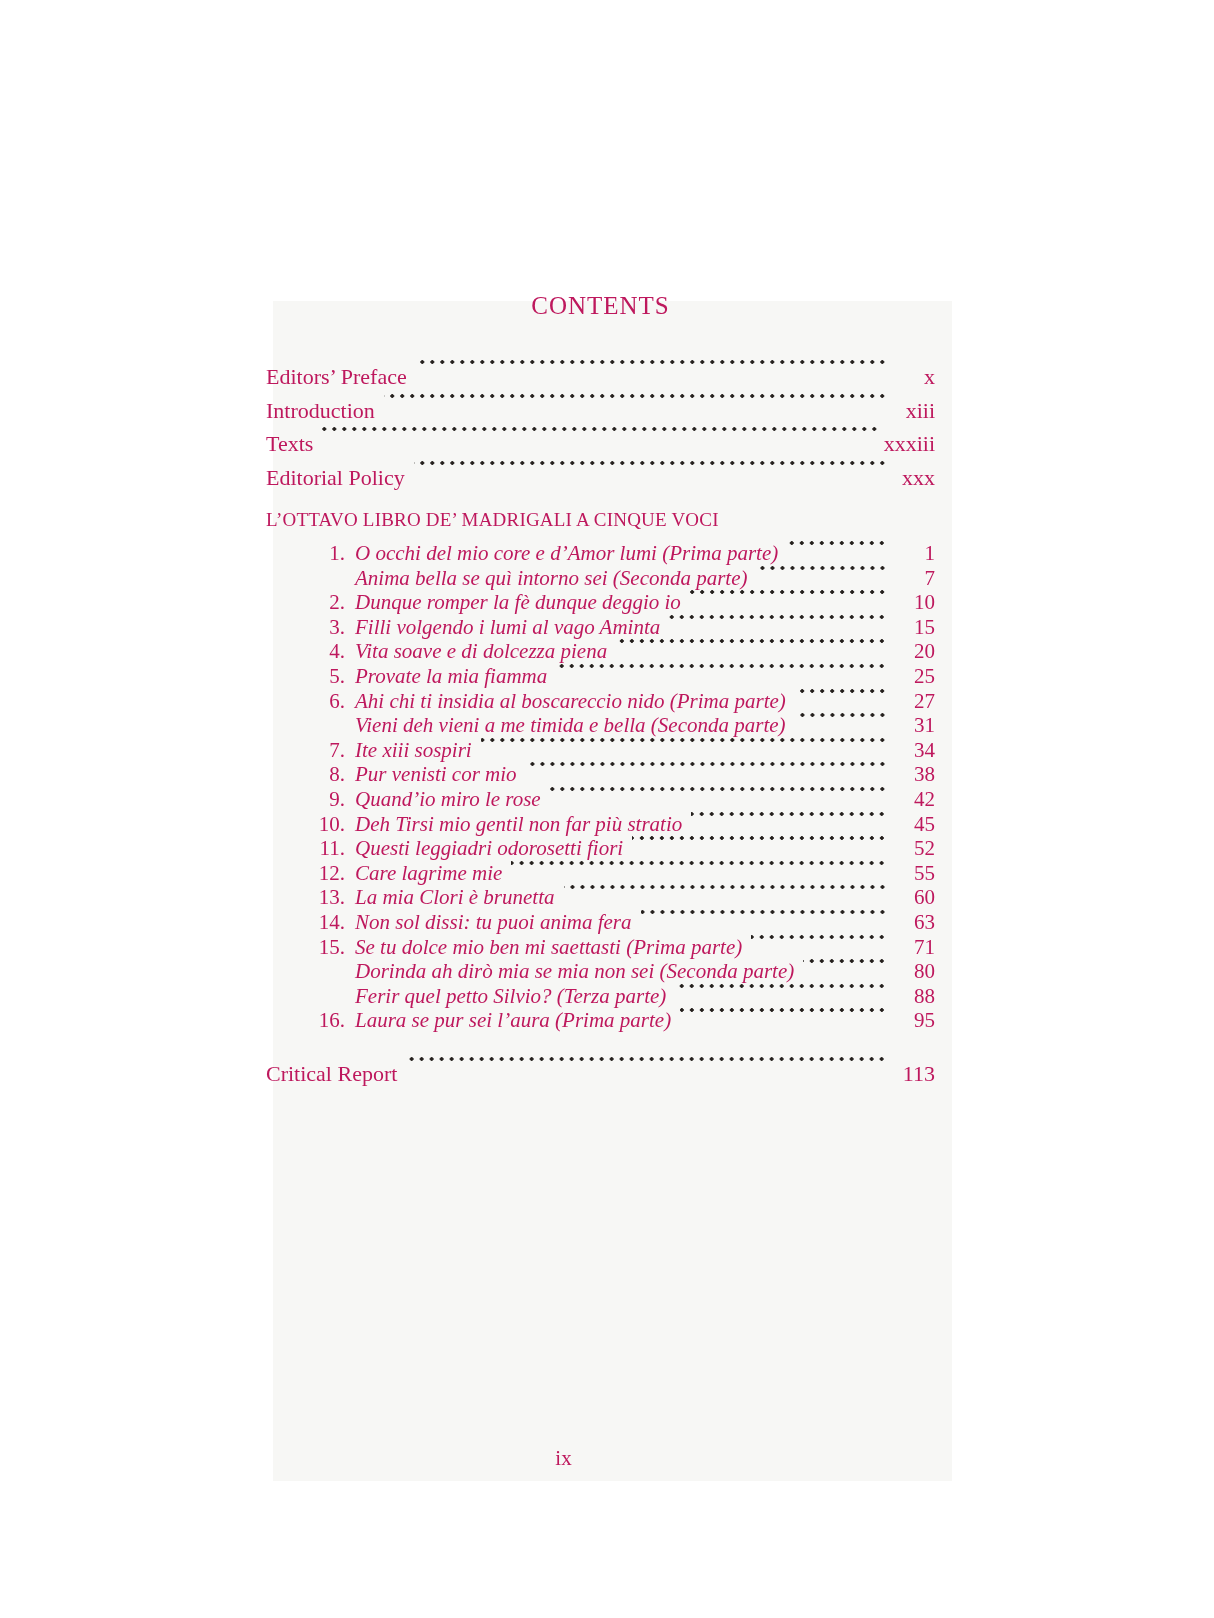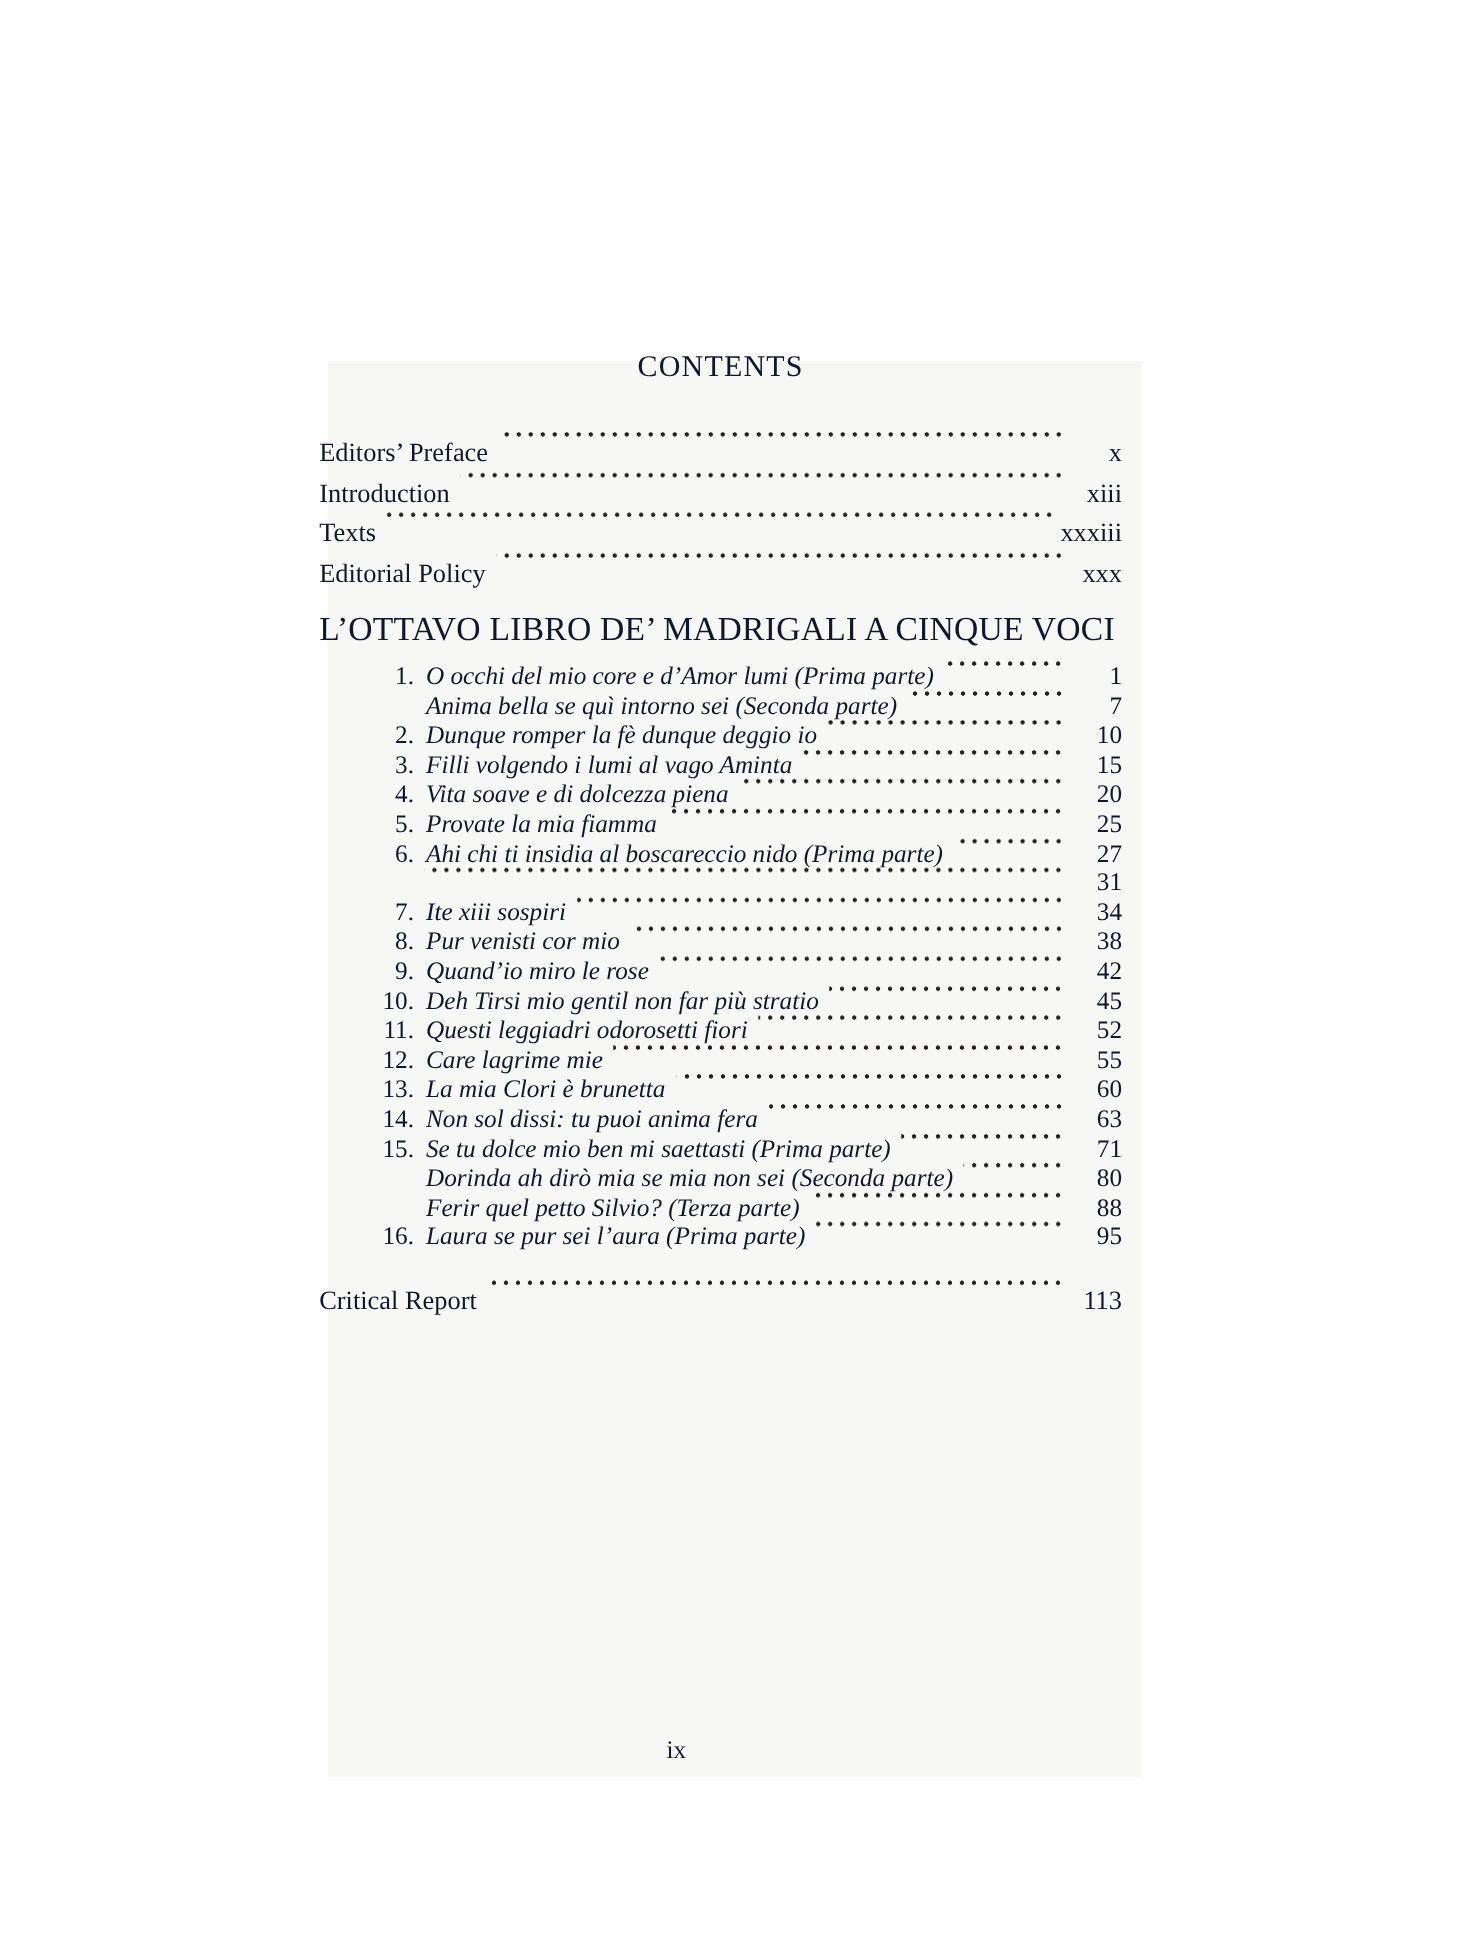--- a/index.html
+++ b/index.html
@@ -2,21 +2,21 @@
 <html><head>
 <meta charset="utf-8">
 <style>
   html, body { margin: 0; padding: 0; background: #ffffff; }
   .screenshot {
     position: relative;
     width: 1214px;
     height: 1618px;
     background: #ffffff;
     font-family: "Liberation Serif", "DejaVu Serif", serif;
-    color: #0f172a;
+    color: #be185d;
     overflow: hidden;
   }
   .scan-bg {
     position: absolute;
     left: 273px;
     top: 301px;
     width: 679px;
     height: 1180px;
     background: #f7f7f5;
   }
@@ -51,21 +51,21 @@
     background-position: right center;
     min-width: 20px;
   }
   .pagenum {
     flex: 0 0 auto;
     min-width: 44px;
     text-align: right;
   }
   .section-heading {
     margin: 15px 0 10px 0;
-    font-size: 28px;
+    font-size: 19px;
     font-weight: 400;
     letter-spacing: 0.2px;
   }
   .entries .toc-row {
     font-size: 21px;
     line-height: 24.6px;
   }
   .num {
     flex: 0 0 79px;
     text-align: right;
@@ -157,20 +157,21 @@
     <span class="pagenum">25</span>
   </div>
         <div class="toc-row">
     <span class="num">6.</span>
     <span class="entry-title">Ahi chi ti insidia al boscareccio nido (Prima parte)</span>
     <span class="leader"></span>
     <span class="pagenum">27</span>
   </div>
         <div class="toc-row">
     <span class="num"></span>
+    <span class="entry-title">Vieni deh vieni a me timida e bella (Seconda parte)</span>
     <span class="leader"></span>
     <span class="pagenum">31</span>
   </div>
         <div class="toc-row">
     <span class="num">7.</span>
     <span class="entry-title">Ite xiii sospiri</span>
     <span class="leader"></span>
     <span class="pagenum">34</span>
   </div>
         <div class="toc-row">

